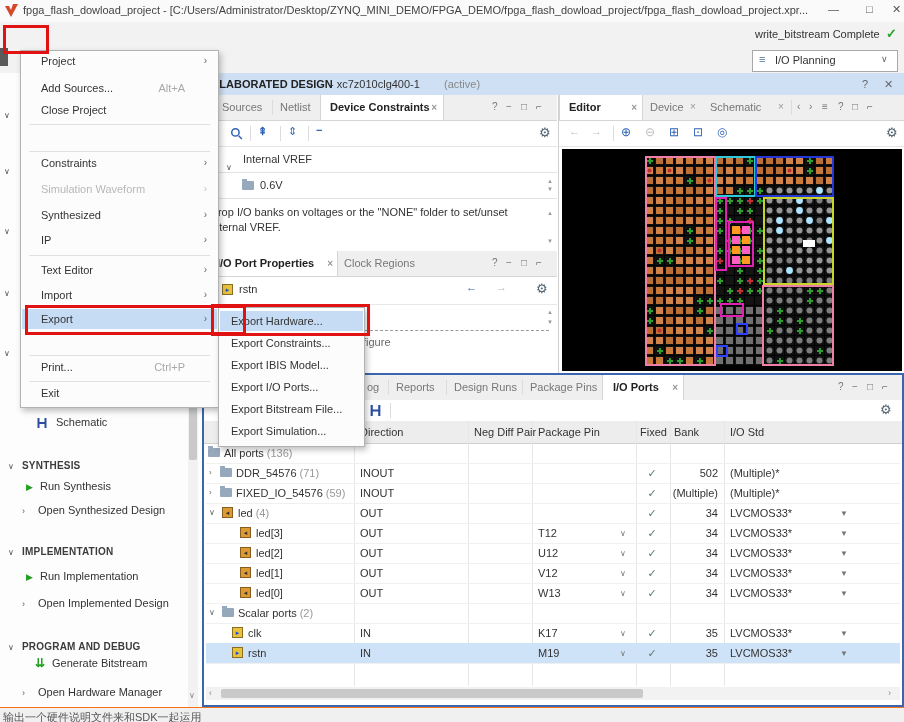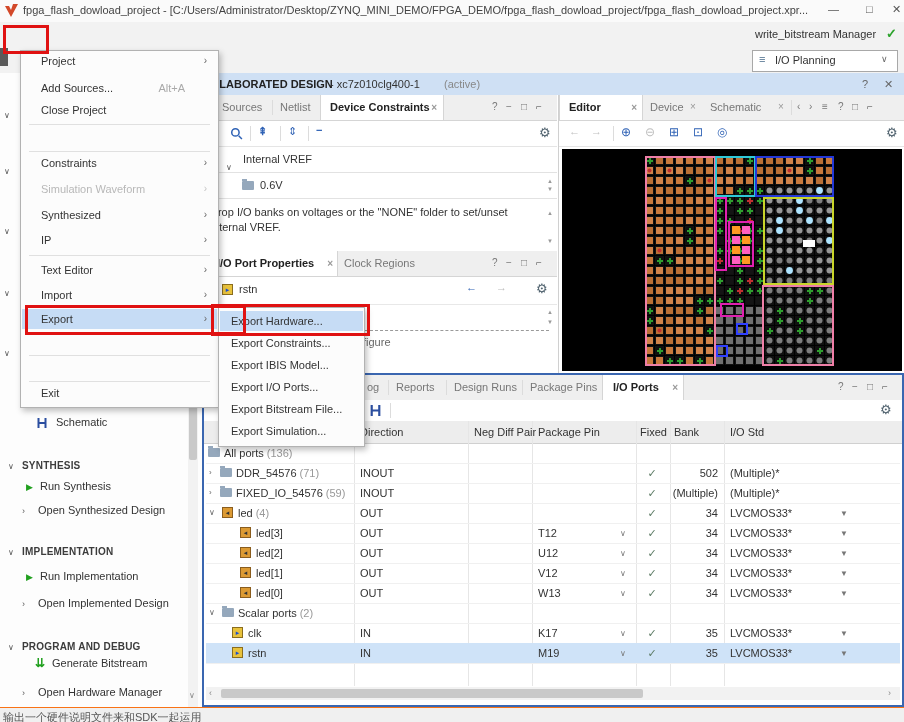--- a/index.html
+++ b/index.html
@@ -89,21 +89,21 @@
     <span class="abs menuitem" style="left:381px">View</span>
     <span class="abs menuitem" style="left:425px">Help</span>
 
     <div class="abs" style="left:478px;top:25px;width:112px;height:20px;border-bottom:2px solid #4a86d0">
       <svg class="abs" style="left:2px;top:3px" width="12" height="12" viewBox="0 0 12 12">
         <circle cx="5" cy="5" r="3.4" fill="none" stroke="#2f62b5" stroke-width="1.4"></circle>
           <line x1="8" y1="8" x2="11" y2="11" stroke="#2f62b5" stroke-width="1.4"></line>
         </svg>
       <span class="abs nw" style="left:18px;top:3px;font-weight:bold;color:#222">Quick Access</span>
     </div>
-    <span class="abs nw" style="left:755px;top:6px;color:#333">write_bitstream Manager</span>
+    <span class="abs nw" style="left:755px;top:6px;color:#333">write_bitstream Complete</span>
     <span class="abs" style="left:886px;top:4px;color:#2da32d;font-weight:bold;font-size:13px">✓</span>
   </div>
 
   <div class="abs toolbar">
     <span class="abs" style="left:0;top:0;width:8px;height:18px;background:#5a5a5a"></span>
     <span class="abs" style="left:221px;top:54px;width:13px;height:13px;background:#6b87a8;border-radius:2px"></span>
     <span class="abs tbico" style="left:238px;color:#21a01f">▶<span style="position:absolute;left:10px;top:8px;font-size:6px;color:#555">▾</span></span>
     <span class="abs tbico" style="left:266px;color:#21a01f;font-weight:bold">⇊</span>
     <svg class="abs" style="left:298px;top:55px" width="13" height="13" viewBox="0 0 12 12">
       <path d="M2.5 1v10 M9.5 1v10 M2.5 6h7" stroke="#2b4ea0" stroke-width="2" fill="none"></path>
@@ -1361,20 +1361,24 @@
       </div>
     <div class="mi" style="top:234px">
         <span class="ml">Import</span>
         <span class="ma">›</span>
       </div>
     <div class="mi hi" style="top:258px">
         <span class="ml">Export</span>
         <span class="ma">›</span>
       </div>
     <div class="msep" style="top:304px"></div>
+    <div class="mi" style="top:306px">
+        <span class="ml">Print...</span>
+        <span class="ms">Ctrl+P</span>
+      </div>
     <div class="msep" style="top:330px"></div>
     <div class="mi" style="top:332px">
         <span class="ml">Exit</span>
       </div>
   </div>
 
   <div class="abs menu" style="left:218px;top:307px;width:145px;height:138px;z-index:31">
     <div class="mi" style="top:25px">
         <span class="ml" style="left:11px">Export Constraints...</span>
       </div>

